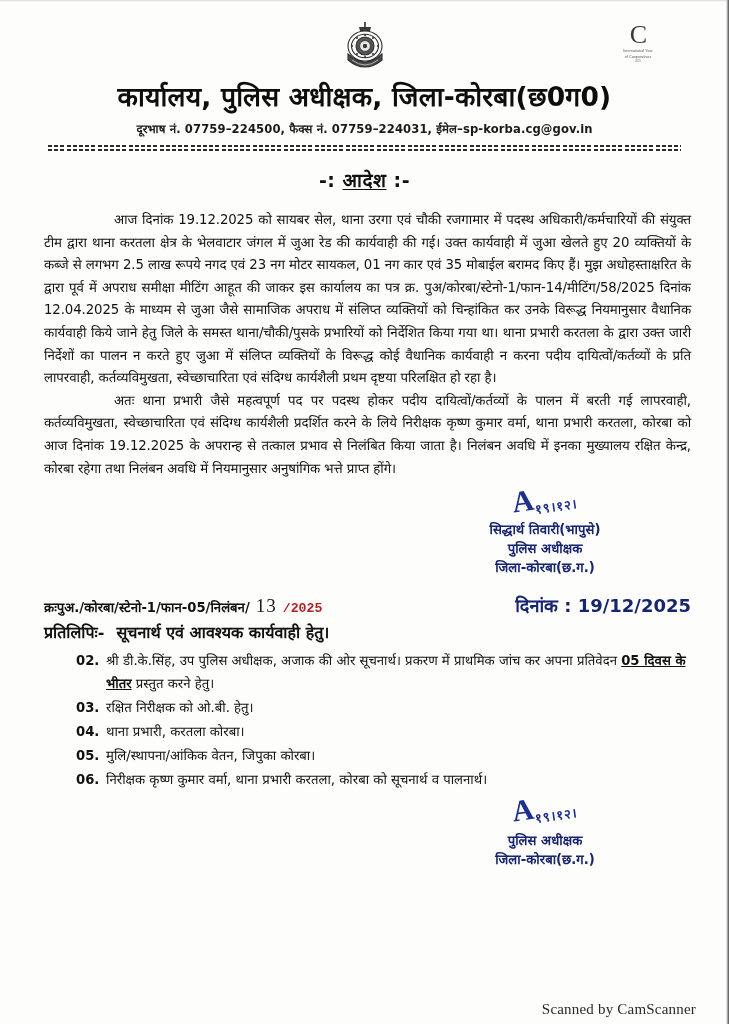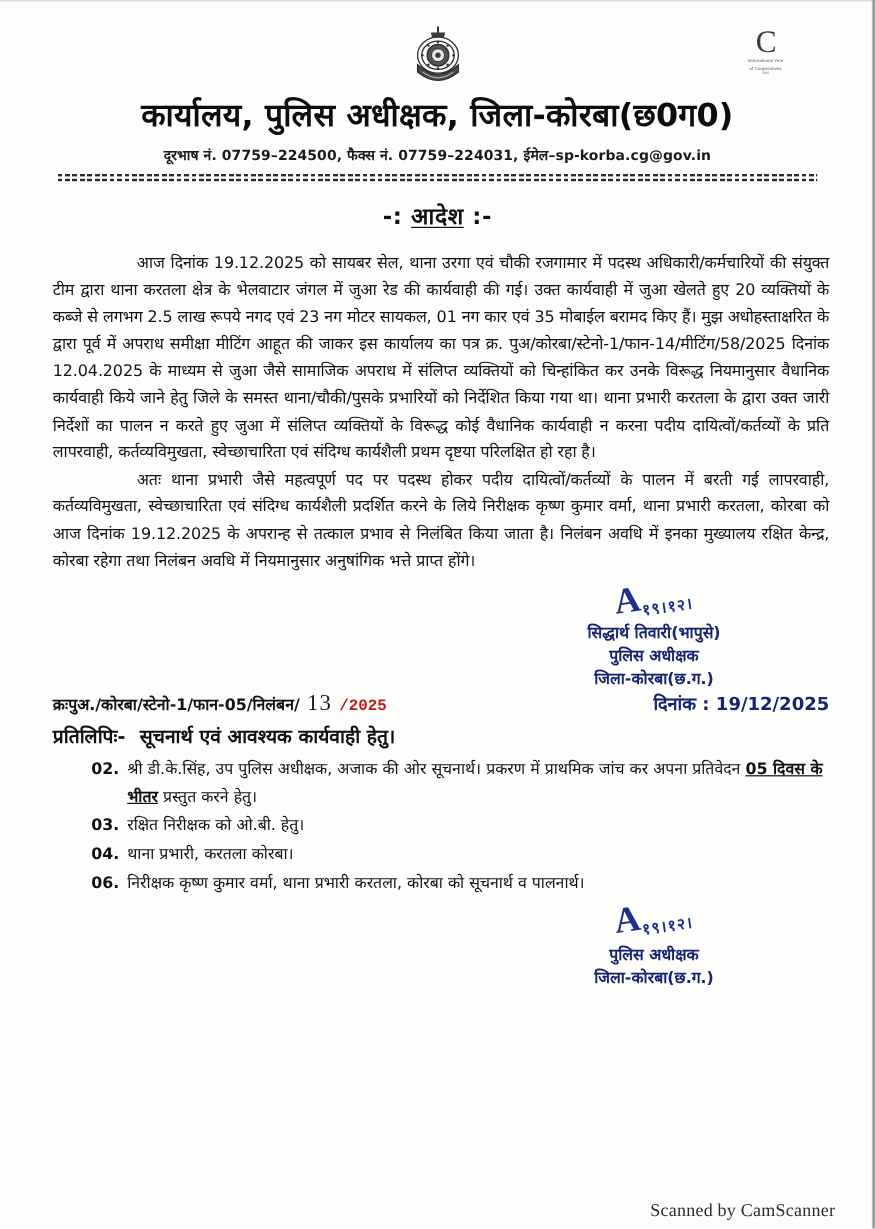--- a/index.html
+++ b/index.html
@@ -189,20 +189,21 @@
     font-family: "DejaVu Sans", sans-serif;
     font-size: 13.2px;
     font-weight: 700;
     color: #17246e;
     line-height: 19px;
   }
 
   
   .ref-row {
     position: relative;
+    margin-top: 16px;
     padding: 0 38px 0 44px;
     display: flex;
     align-items: baseline;
     justify-content: center;
   }
   .ref-left {
     font-family: "DejaVu Sans", sans-serif;
     font-size: 13.2px;
     font-weight: 600;
     color: #111;
@@ -218,21 +219,21 @@
   }
   .ref-year {
     font-family: Liberation Mono, monospace;
     font-size: 13.2px;
     font-weight: 600;
     color: #b91c1c;
   }
   .ref-date {
     margin-left: auto;
     font-family: "DejaVu Sans", sans-serif;
-    font-size: 15px;
+    font-size: 18px;
     font-weight: 700;
     color: #17246e;
     white-space: nowrap;
   }
 
   .copy-to {
     padding: 0 38px 0 44px;
     margin-top: 4px;
     font-family: "DejaVu Sans", sans-serif;
     font-size: 16px;
@@ -369,20 +370,24 @@
     </li>
     <li>
       <span class="rec-num">03.</span>
       <span class="rec-text"><span>रक्षित निरीक्षक को ओ.बी. हेतु।</span><u></u><span></span></span>
     </li>
     <li>
       <span class="rec-num">04.</span>
       <span class="rec-text"><span>थाना प्रभारी, करतला कोरबा।</span><u></u><span></span></span>
     </li>
     <li>
+      <span class="rec-num">05.</span>
+      <span class="rec-text"><span>मुलि/स्थापना/आंकिक वेतन, जिपुका कोरबा।</span><u></u><span></span></span>
+    </li>
+    <li>
       <span class="rec-num">06.</span>
       <span class="rec-text"><span>निरीक्षक कृष्ण कुमार वर्मा, थाना प्रभारी करतला, कोरबा को सूचनार्थ व पालनार्थ।</span><u></u><span></span></span>
     </li>
   </ol>
 
   <div class="sig-block-2">
     <div>
       <span class="sig-mark">A</span><span class="sig-mark" style="font-size:13px;">१९।१२।</span>
     </div>
     <div class="sig-line">पुलिस अधीक्षक</div>

